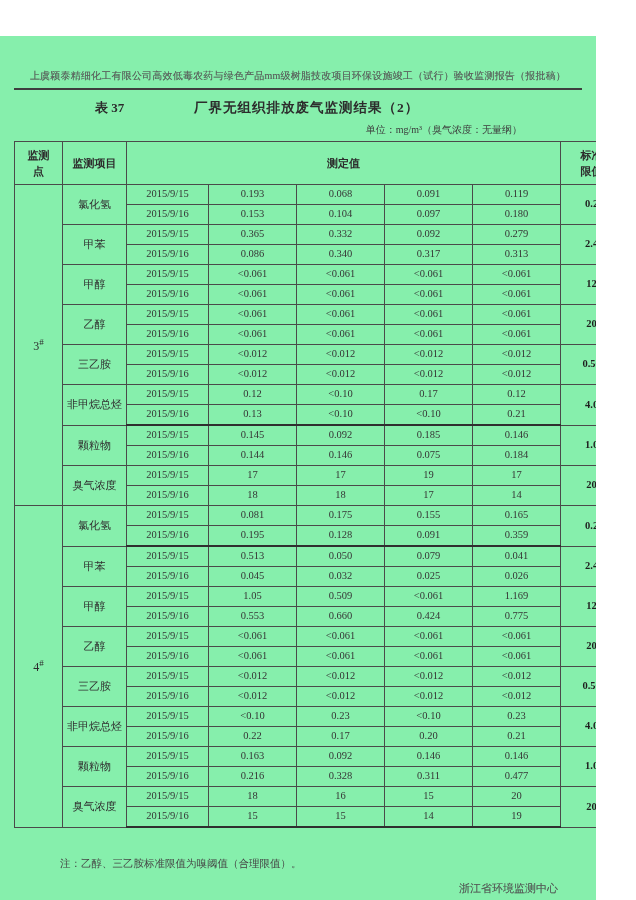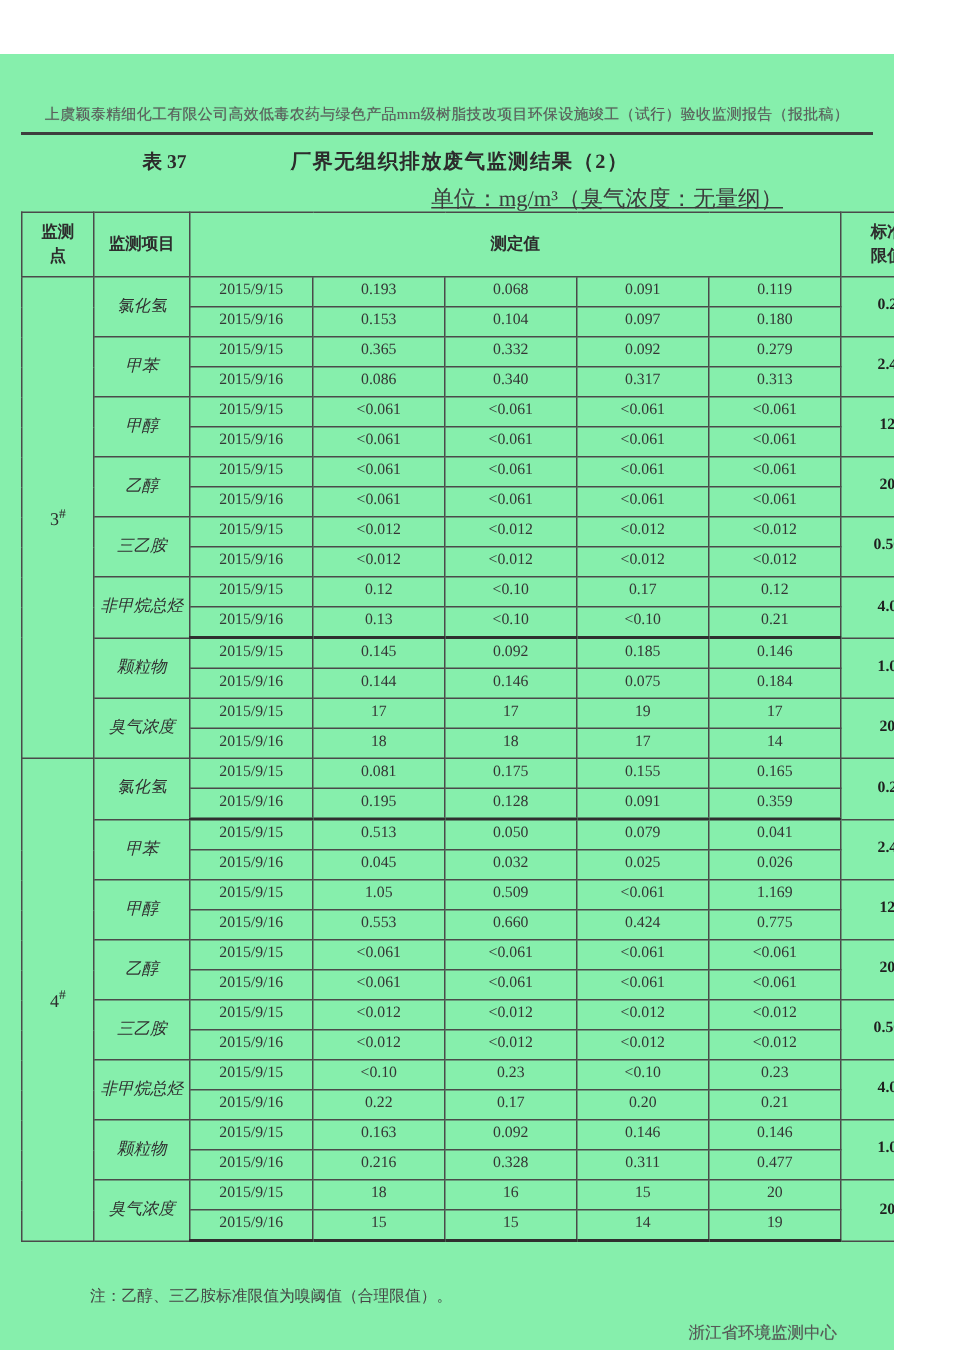--- a/index.html
+++ b/index.html
@@ -27,42 +27,42 @@
     position:absolute;left:95px;top:0;
     font-size:13px;font-weight:bold;color:#2c2c2c;
   }
   .page-title{
     position:absolute;left:0;right:0;top:0;text-align:center;
     font-size:13.5px;font-weight:bold;color:#2c2c2c;
     letter-spacing:1px;
   }
   .unit-row{
     position:absolute;top:87px;right:74px;
-    font-size:15px;color:#3c3c3c;text-decoration:underline;
+    font-size:10px;color:#3c3c3c;
   }
   table.monitor{
     position:absolute;top:105px;left:14px;
     width:608px;
     border-collapse:collapse;table-layout:fixed;
     font-size:10.5px;color:#353535;
   }
   table.monitor td, table.monitor th{
     border:1px solid #4a4a4a;
     text-align:center;vertical-align:middle;
     padding:0 1px;
     height:19px;
     line-height:1.15;
     overflow:hidden;
   }
   table.monitor th{
     font-size:11px;font-weight:bold;color:#2d2d2d;
     height:42px;
   }
   .wrap2{display:inline-block;width:2.4em;word-break:break-all;line-height:1.5;}
-  td.item-cell{font-size:11px;color:#303030;font-style:italic;}
+  td.item-cell{font-size:11px;color:#303030;}
   td.limit-cell{font-weight:bold;font-size:10.5px;color:#1f1f1f;}
   td.point-cell{font-size:12px;color:#2d2d2d;}
   td.point-cell sup{font-size:9px;}
   tr.thick-after td{border-bottom:2px solid #2f2f2f;}
   tr.table-end td{border-bottom:2px solid #2f2f2f;}
   .footnote{
     position:absolute;top:821px;left:60px;
     font-size:10.5px;color:#454545;
   }
   .page-number{

